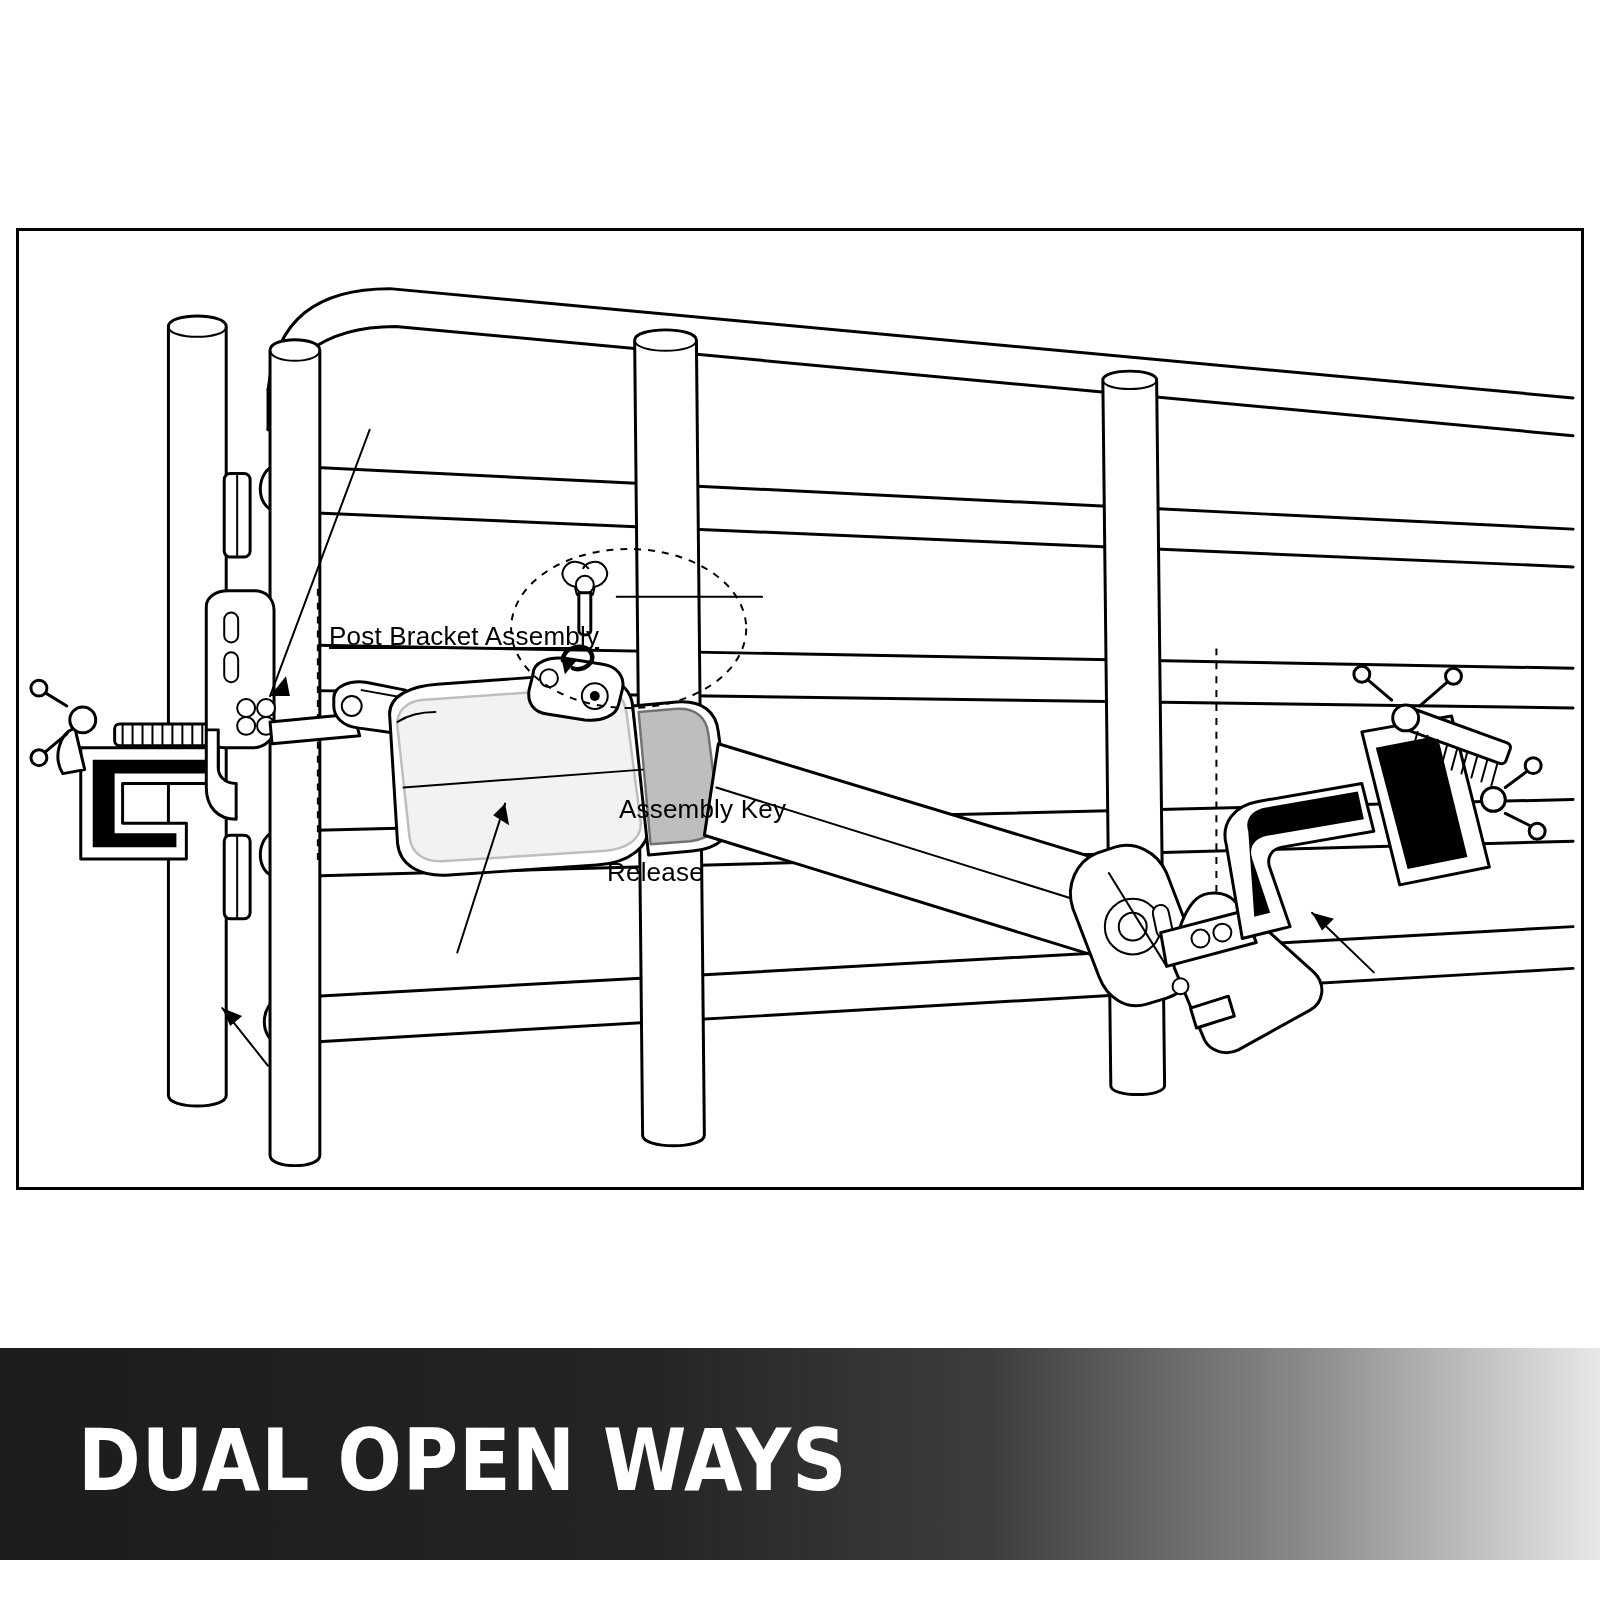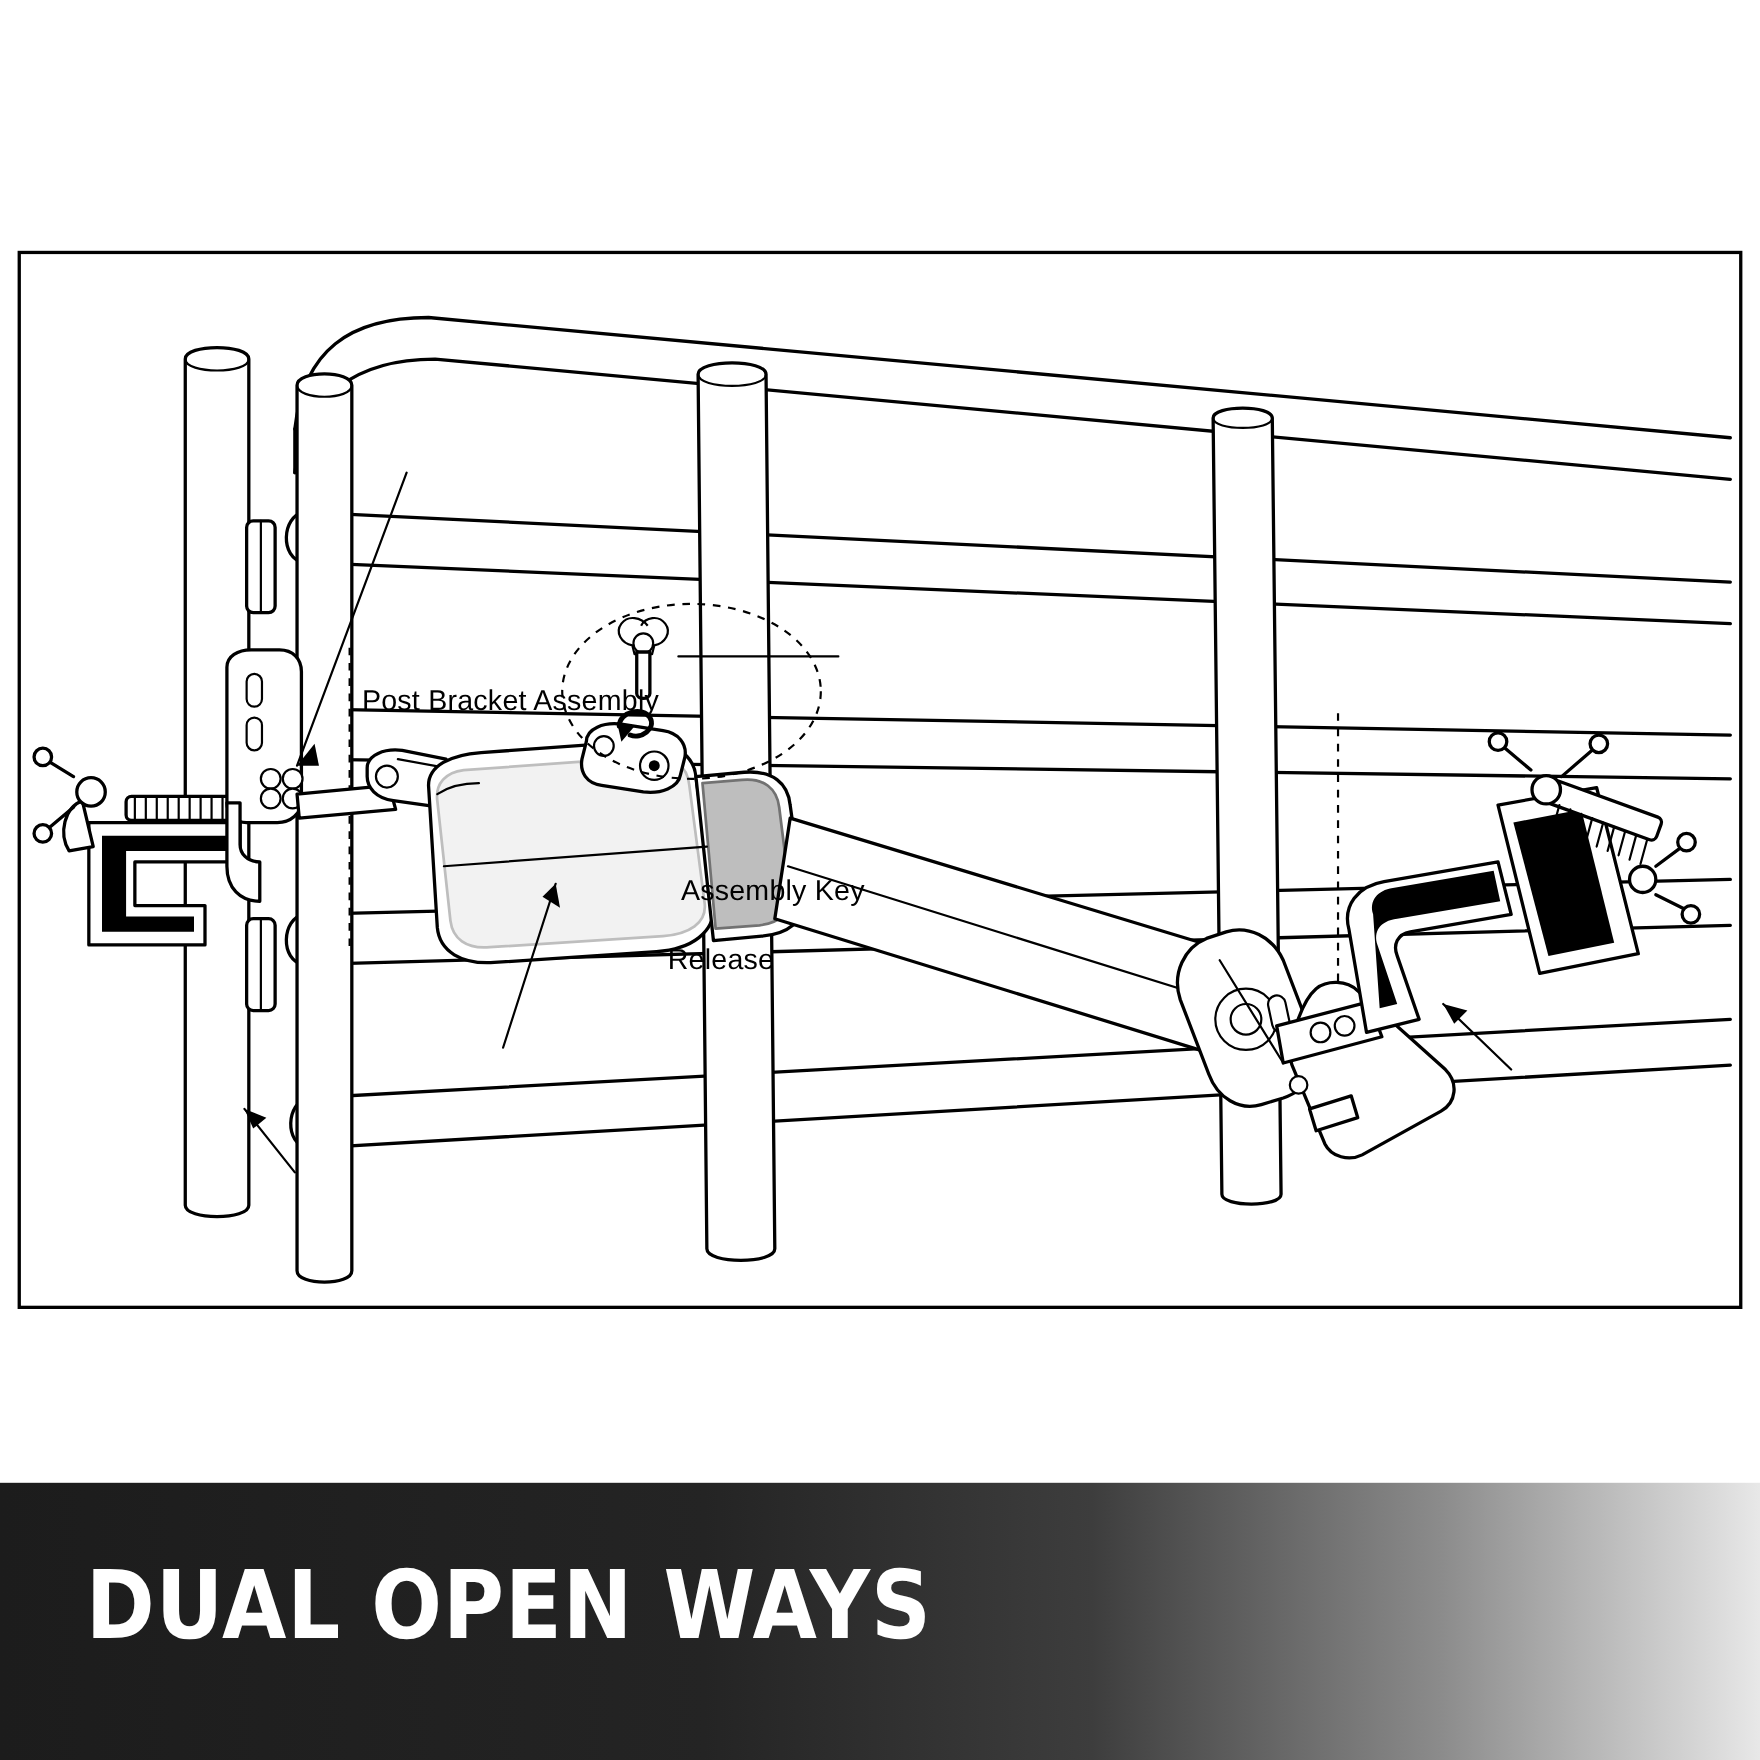--- a/index.html
+++ b/index.html
@@ -37,31 +37,31 @@
 
   
   .callout {
     position: absolute;
     font-family: "Liberation Sans", sans-serif;
     font-size: 26px;
     color: #000;
     white-space: nowrap;
     letter-spacing: 0.2px;
   }
-  #label-post-bracket { left: 310px; top: 390px; }
+  #label-post-bracket { left: 310px; top: 390px; text-decoration: underline; }
   #label-release-key  { left: 600px; top: 563px; }
   #label-release      { left: 588px; top: 626px; }
 
   
   #bottom-banner {
     position: absolute;
     left: 0;
     top: 1348px;
     width: 1600px;
-    height: 252px;
+    height: 212px;
     background: linear-gradient(90deg, #1c1c1c 0%, #242424 40%, #3d3d3d 62%, #8c8c8c 82%, #d8d8d8 97%, #e8e8e8 100%);
   }
   #banner-title {
     position: absolute;
     left: 78px;
     top: 62px;
     font-family: "DejaVu Sans", sans-serif;
     font-weight: bold;
     font-size: 86px;
     color: #ffffff;

